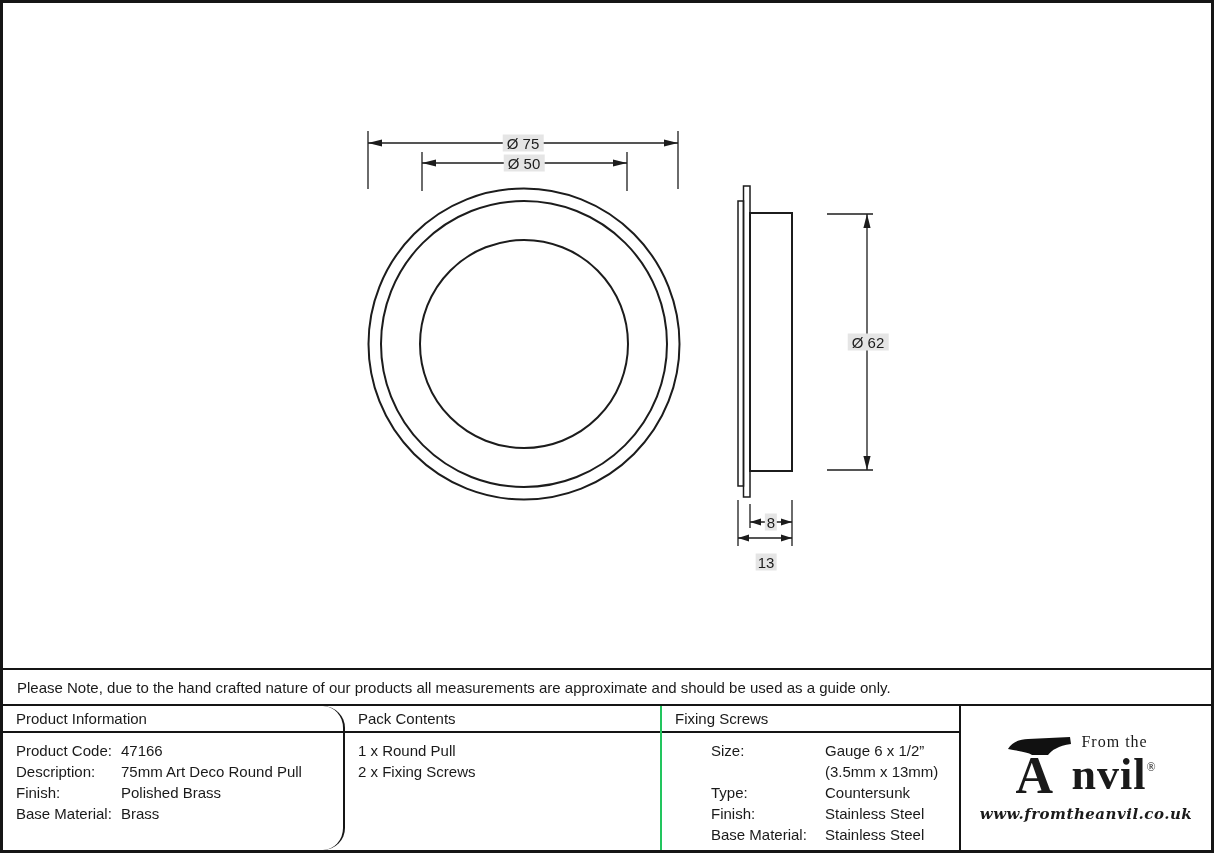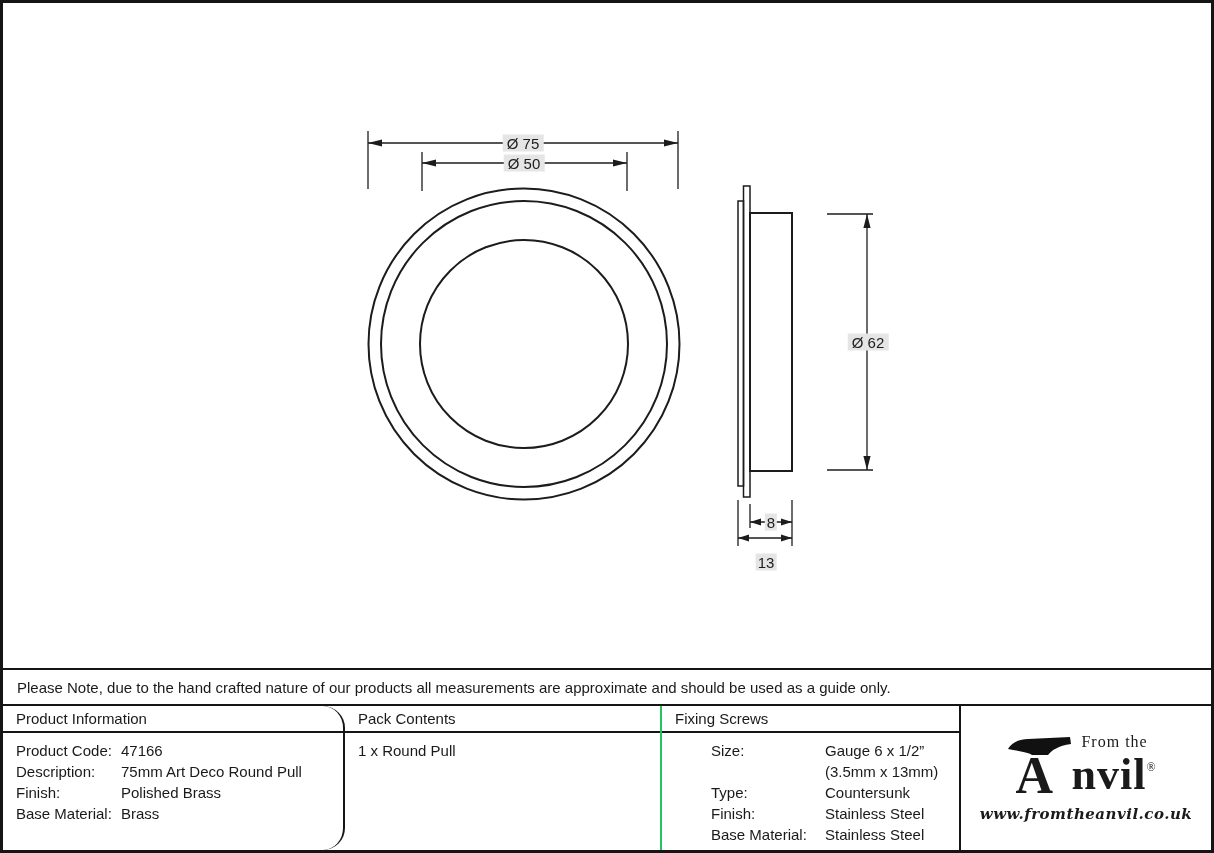--- a/index.html
+++ b/index.html
@@ -160,20 +160,21 @@
           <span class="kv-label">Base Material:</span>
           <span class="kv-value">Brass</span>
         </div>
       </div>
     </div>
 
     <div class="col col-pack">
       <div class="cell-header">Pack Contents</div>
       <div class="cell-body">
         <div class="pc-item">1 x Round Pull</div>
+        <div class="pc-item">2 x Fixing Screws</div>
       </div>
     </div>
 
     <div class="col col-screws">
       <div class="cell-header">Fixing Screws</div>
       <div class="cell-body">
         <div class="kv-row">
           <span class="kv-label">Size:</span>
           <span class="kv-value">Gauge 6 x 1/2” (3.5mm x 13mm)</span>
         </div>

